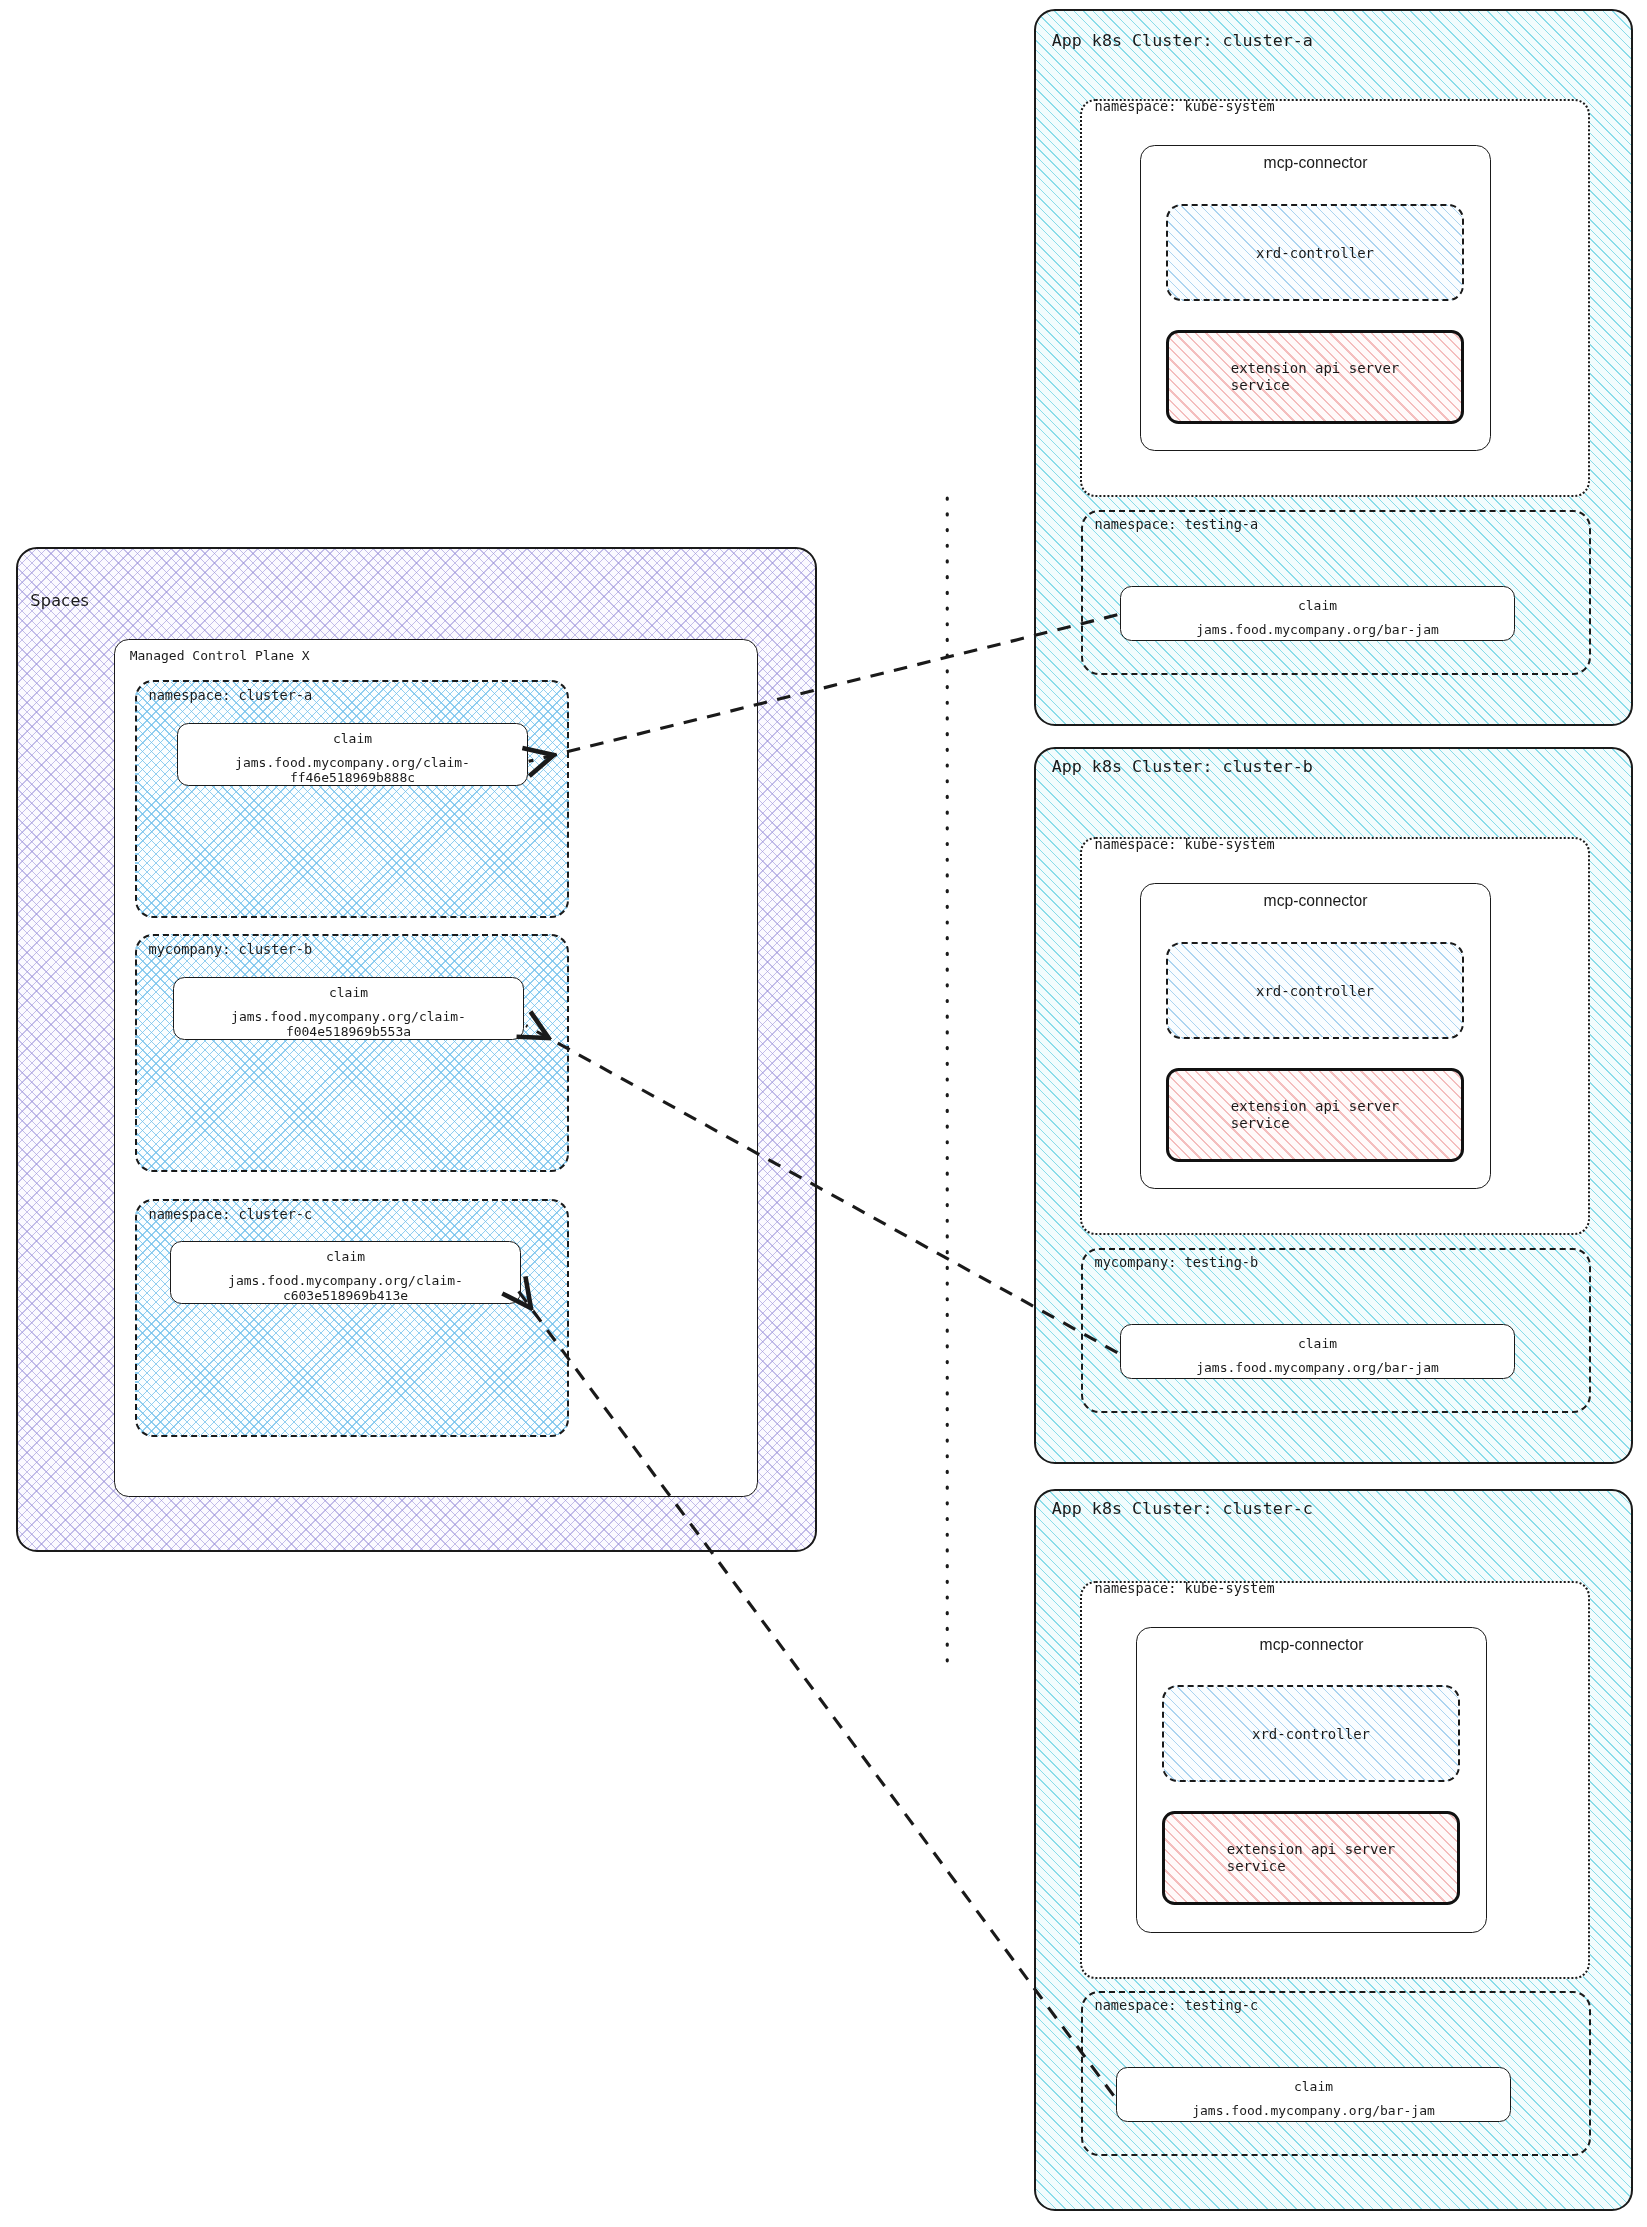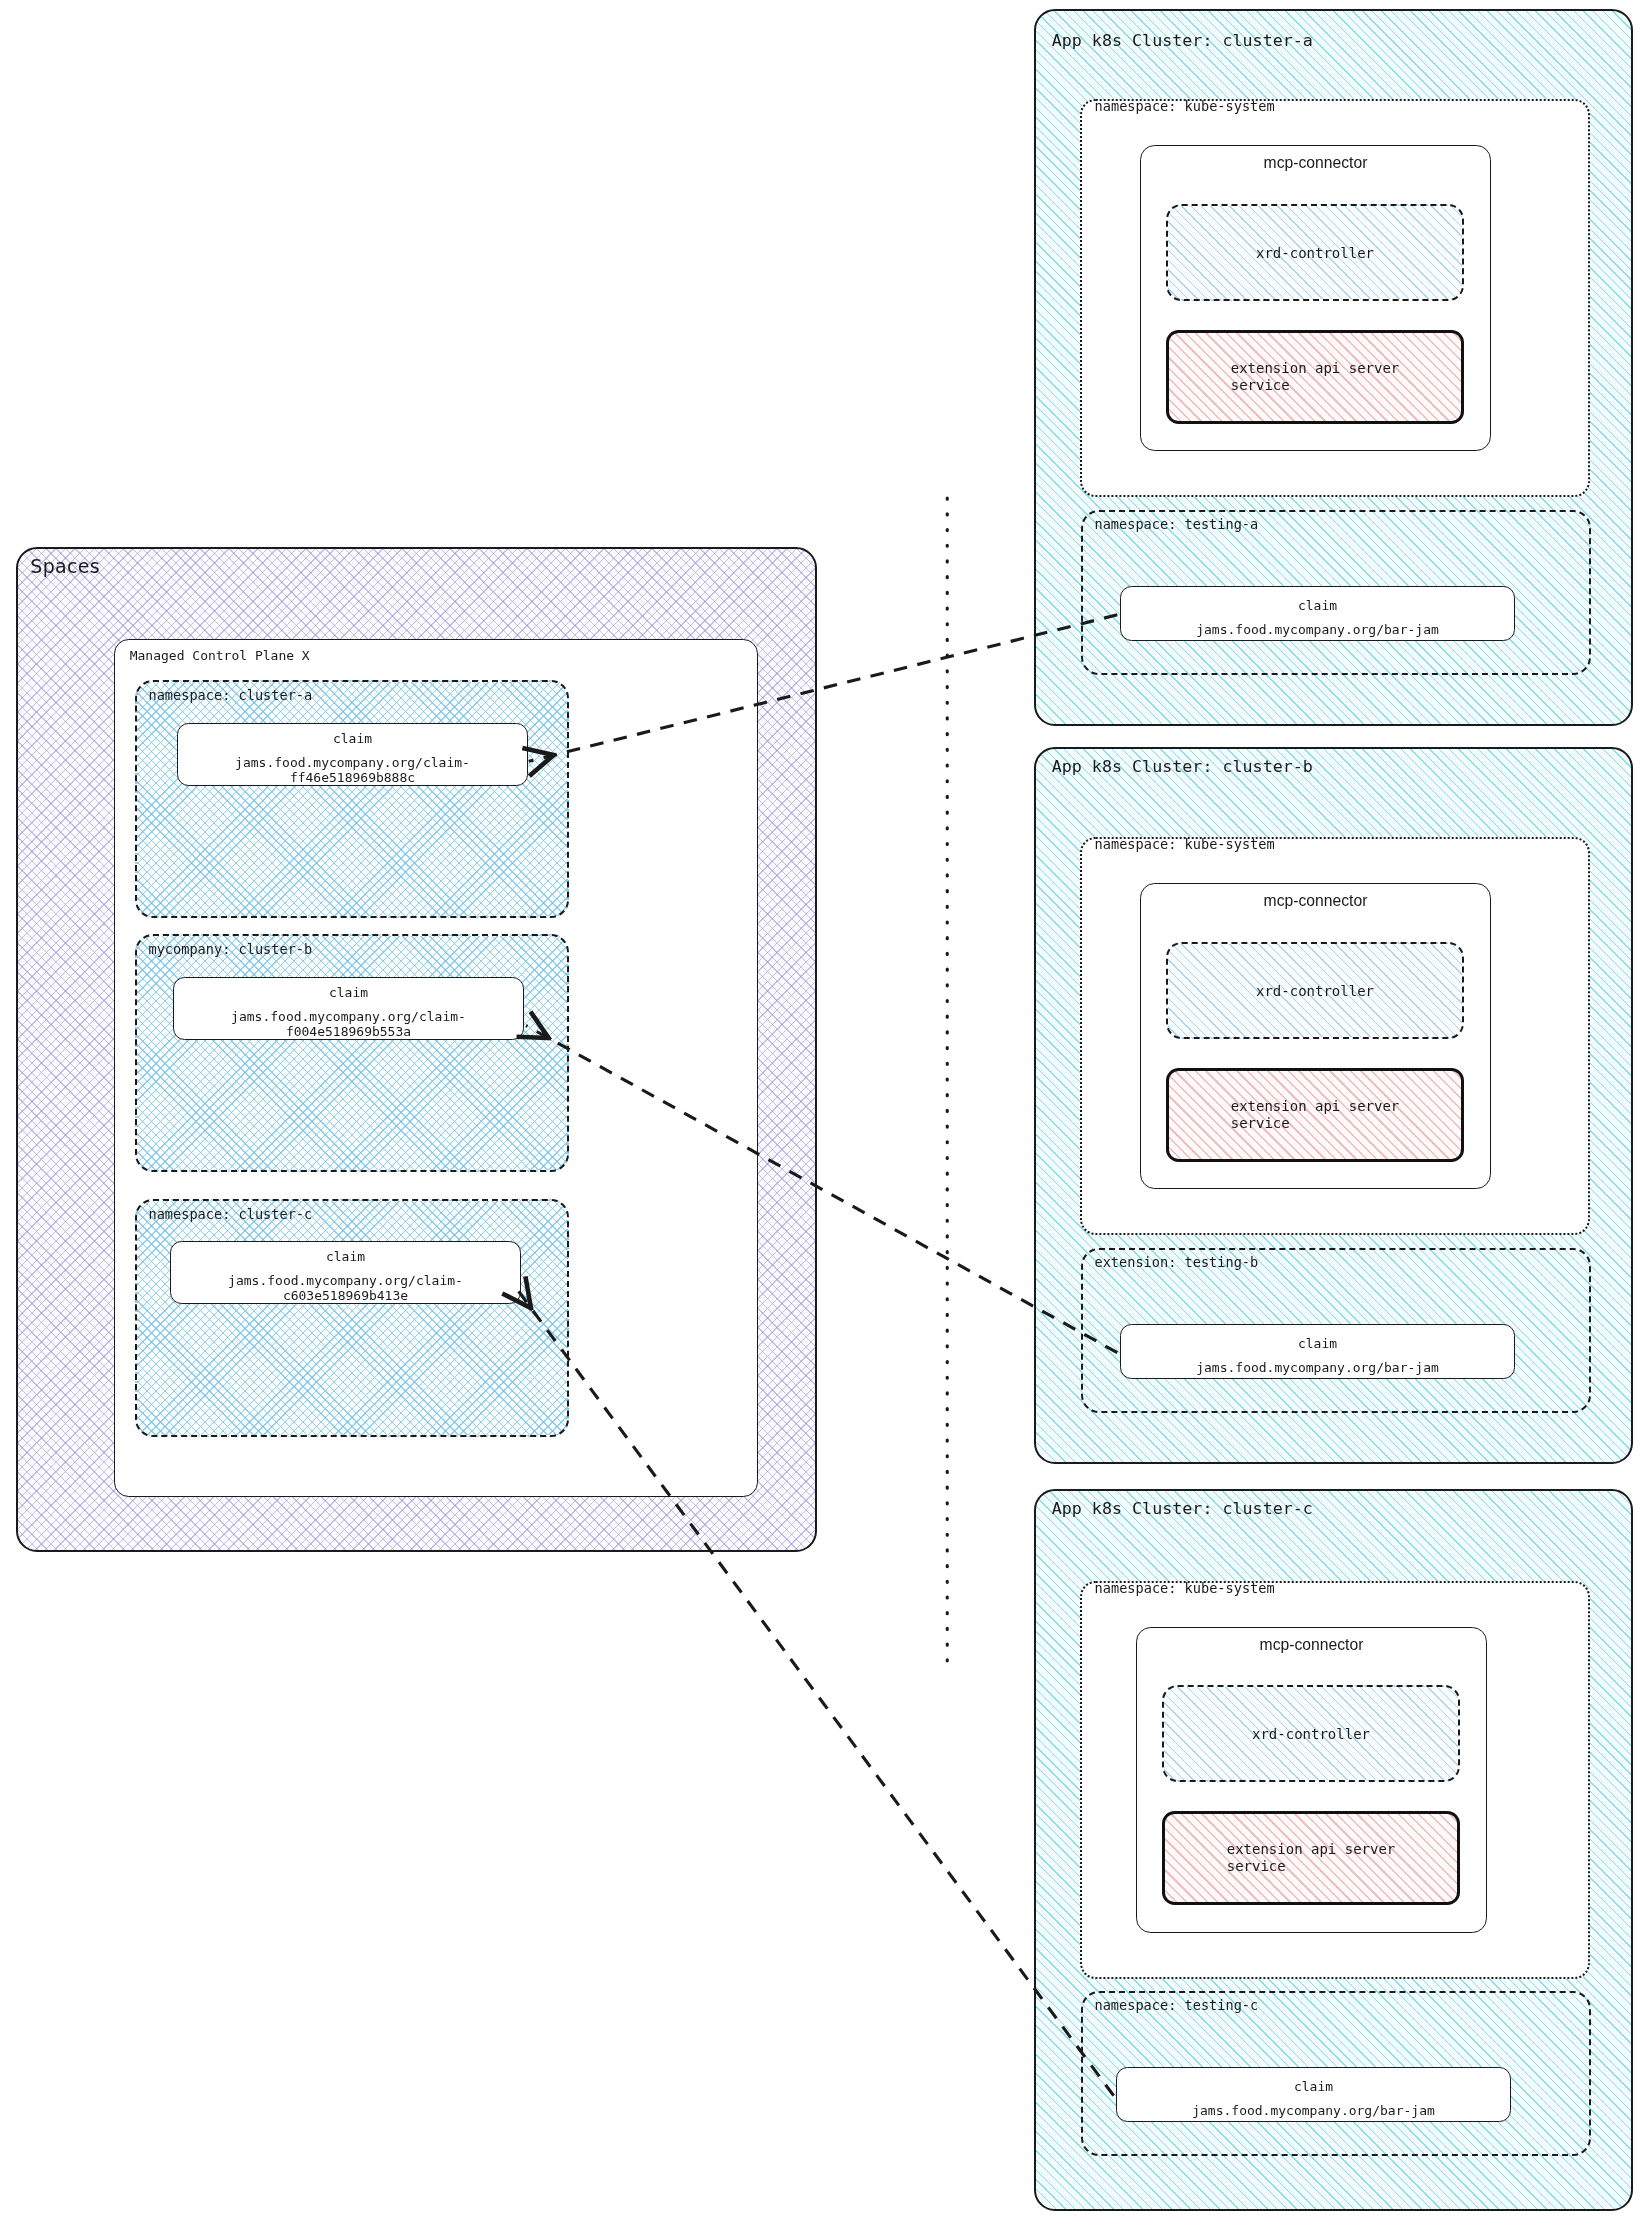--- a/index.html
+++ b/index.html
@@ -34,22 +34,23 @@
   .spaces{
     border:2.1px solid #1a1a1a;
     border-radius:21px;
     background-color:#fbfaff;
     background-image:
       repeating-linear-gradient(45deg, rgba(150,140,215,.55) 0 1px, rgba(0,0,0,0) 1px 6.8px),
       repeating-linear-gradient(-45deg, rgba(150,140,215,.55) 0 1px, rgba(0,0,0,0) 1px 6.8px);
   }
   .spaces-label{
     font-family:"DejaVu Sans","Liberation Sans",sans-serif;
-    font-size:19px;
+    font-size:16px;
     letter-spacing:0.3px;
+    margin-top:36px;
   }
 
   
   .mcp{
     border:1.6px solid #1a1a1a;
     border-radius:14.7px;
     background:#ffffff;
   }
   .mcp-label{font-size:13px;}
 
@@ -216,21 +217,21 @@
     <div class="centered connector-label" style="top:8.4px;">mcp-connector</div>
   </div>
   <div class="box xrd" style="left:1166px;top:942px;width:298px;height:97px;">
     <div class="xrd-label">xrd-controller</div>
   </div>
   <div class="box extapi" style="left:1166px;top:1068px;width:298px;height:94px;">
     <div class="extapi-label">extension api server
 service</div>
   </div>
   <div class="box ns-test" style="left:1081px;top:1248px;width:510px;height:165px;">
-    <div class="lbl ns-test-label" style="left:11.5px;top:4.2px;">extension: testing-b</div>
+    <div class="lbl ns-test-label" style="left:11.5px;top:4.2px;">mycompany: testing-b</div>
   </div>
   <div class="box claim" style="left:1120px;top:1324px;width:395px;height:55px;">
     <div class="t">claim</div>
     <div class="t">jams.food.mycompany.org/bar-jam</div>
   </div>
 
   <div class="box cluster" style="left:1034px;top:1489px;width:599px;height:722px;">
     <div class="lbl cluster-label" style="left:15.7px;top:7.3px;">App k8s Cluster: cluster-c</div>
   </div>
   <div class="box ns-kube" style="left:1080px;top:1581px;width:510px;height:398px;">

